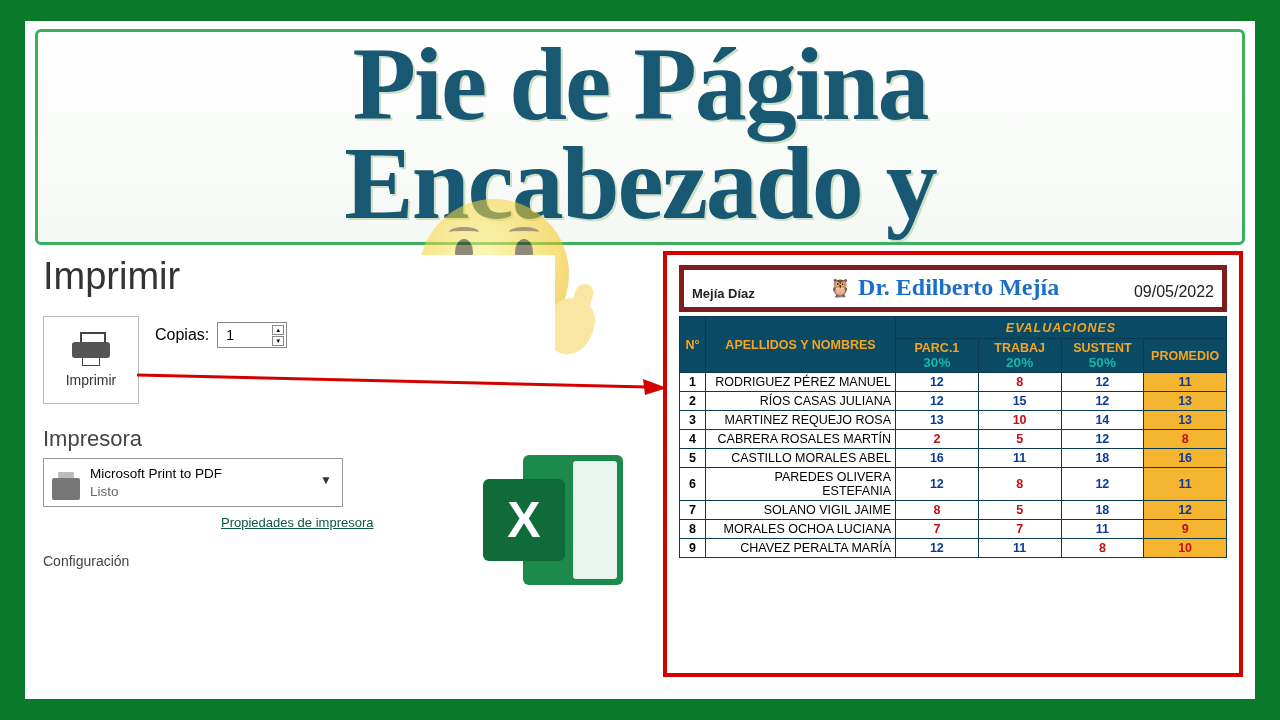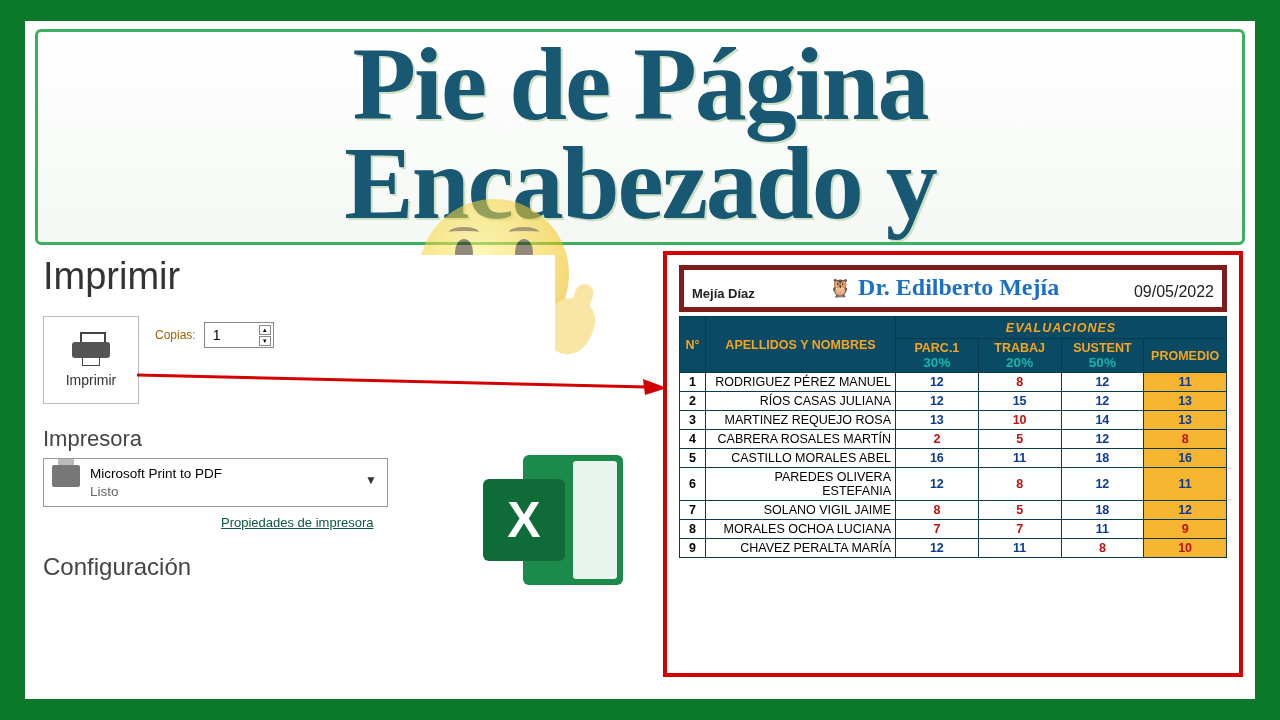--- a/index.html
+++ b/index.html
@@ -46,42 +46,42 @@
   .print-button .ico::after {
     content: ""; position: absolute; left: 0; top: 10px; width: 38px; height: 16px;
     background: #555; border-radius: 3px;
   }
   .print-button .slot {
     position: absolute; left: 10px; top: 22px; width: 18px; height: 12px;
     background: #fff; border: 1px solid #444;
   }
   .print-button-label { font-size: 14px; color: #333; }
   .copies-wrap { display: flex; align-items: center; gap: 8px; margin-top: 6px; }
-  .copies-label { font-size: 12px; color: #a16207; }
+  .copies-label { font-size: 16px; color: #000000; }
   .copies-input {
     width: 70px; height: 26px; border: 1px solid #888; background: #fff;
     display: flex; align-items: center; justify-content: space-between;
     padding: 0 2px 0 8px;
   }
   .copies-val { font-size: 14px; }
   .spinner { display: flex; flex-direction: column; gap: 1px; }
   .spin-btn { width: 12px; height: 10px; border: 1px solid #888; font-size: 7px; line-height: 8px; text-align: center; cursor: pointer; }
   .section-heading { font-size: 22px; font-weight: 400; color: #444; margin: 22px 0 6px 8px; }
   .printer-select {
-    margin-left: 8px; width: 345px; border: 1px solid #999; background: #fff;
-    padding: 6px 8px; display: flex; align-items: flex-start; gap: 10px; position: relative;
+    margin-left: 8px; width: 300px; border: 1px solid #999; background: #fff;
+    padding: 6px 8px; display: flex; align-items: flex-end; gap: 10px; position: relative;
     cursor: pointer;
   }
   .printer-icon { width: 28px; height: 22px; background: #777; border-radius: 2px; position: relative; }
   .printer-icon::before { content:""; position:absolute; left:6px; top:-6px; width:16px; height:6px; background:#bbb; border-radius:1px; }
   .printer-info { display:flex; flex-direction:column; font-size: 13.5px; line-height: 1.3; }
   .printer-info .status { color: #666; }
   .printer-caret { position:absolute; right:10px; top:14px; font-size: 12px; color:#333; }
   .printer-props { font-size: 13px; color: #0a5a3a; text-decoration: underline; margin: 8px 0 0 186px; display:inline-block; cursor:pointer; }
-  .config-heading { font-size: 24px; font-weight: 400; color: #444; margin: 22px 0 0 8px; }
+  .config-heading { font-size: 14px; font-weight: 400; color: #444; margin: 22px 0 0 8px; }
 
   
   .excel-icon {
     position: absolute; left: 458px; top: 200px; width: 150px; height: 150px;
   }
   .excel-back { position:absolute; left:40px; top:10px; width:100px; height:130px; background:#1b8a4a; border-radius:6px; }
   .excel-back .sheet { position:absolute; right:6px; top:6px; bottom:6px; width:44px; background:#e8f5ee; border-radius:3px; }
   .excel-front { position:absolute; left:0; top:34px; width:82px; height:82px; background:#0f6c39; border-radius:6px; display:flex; align-items:center; justify-content:center; color:#fff; font-size:50px; font-weight:700; font-family: Arial, sans-serif; }
 
   

